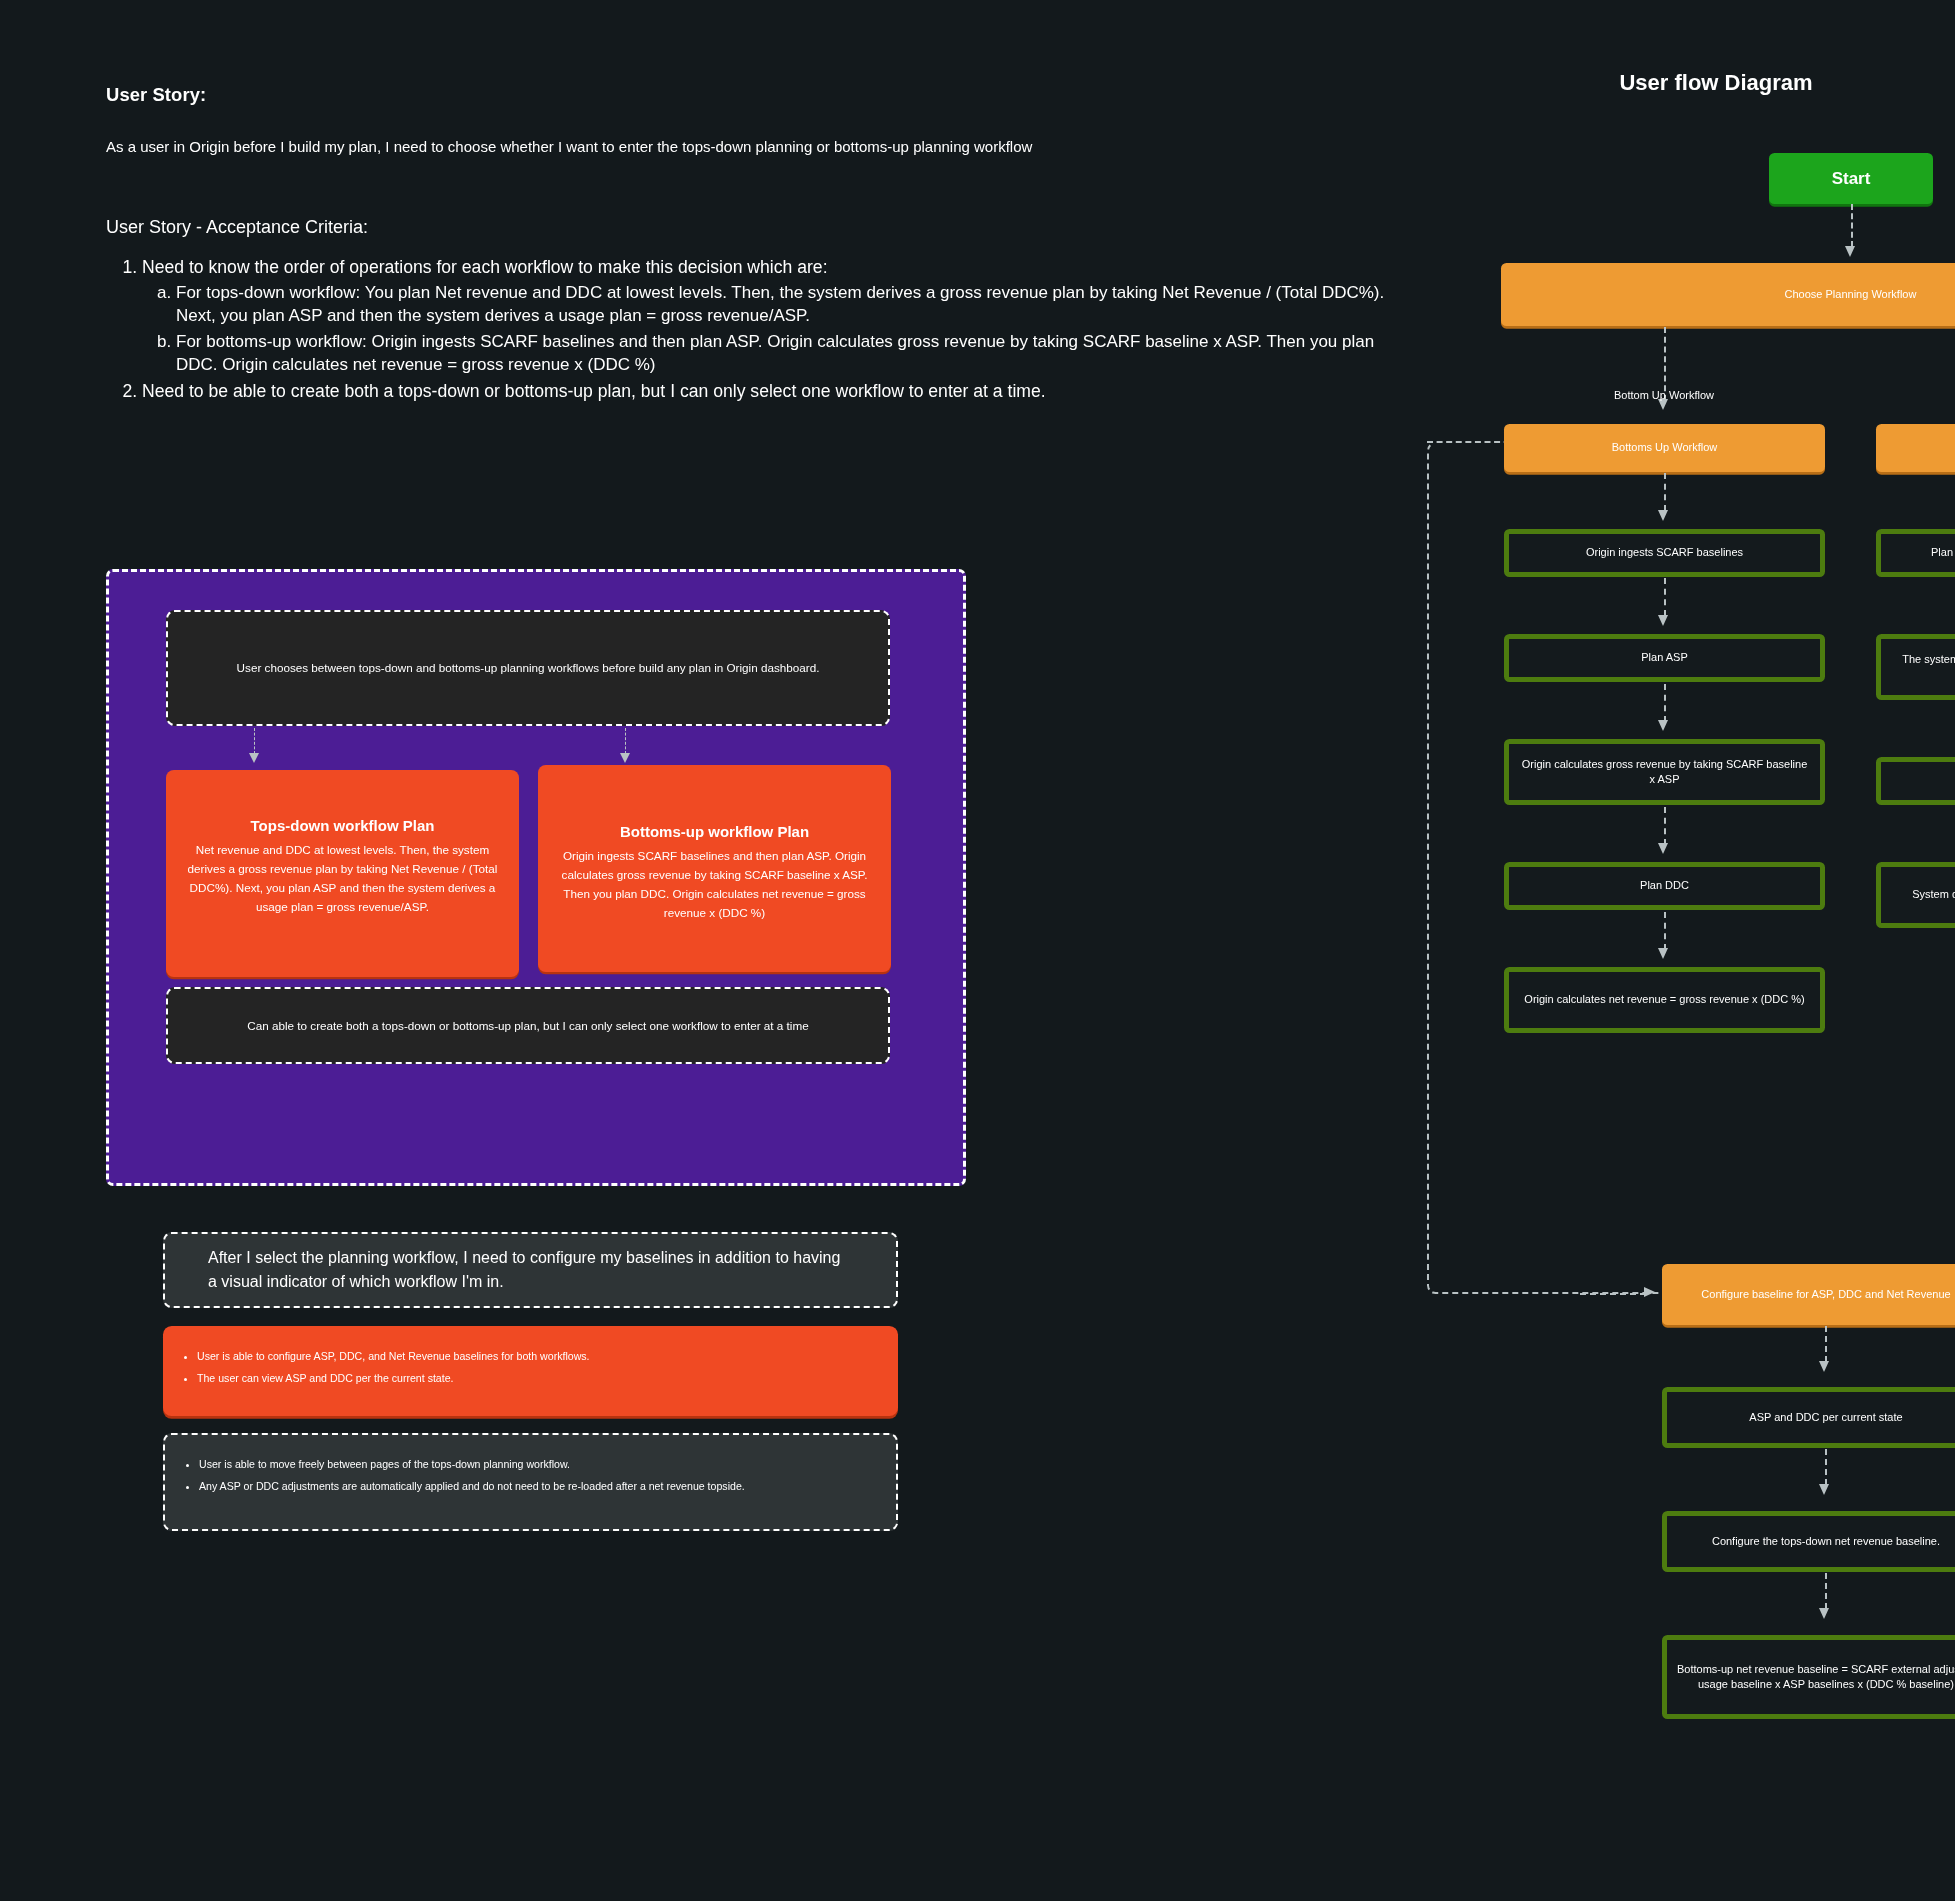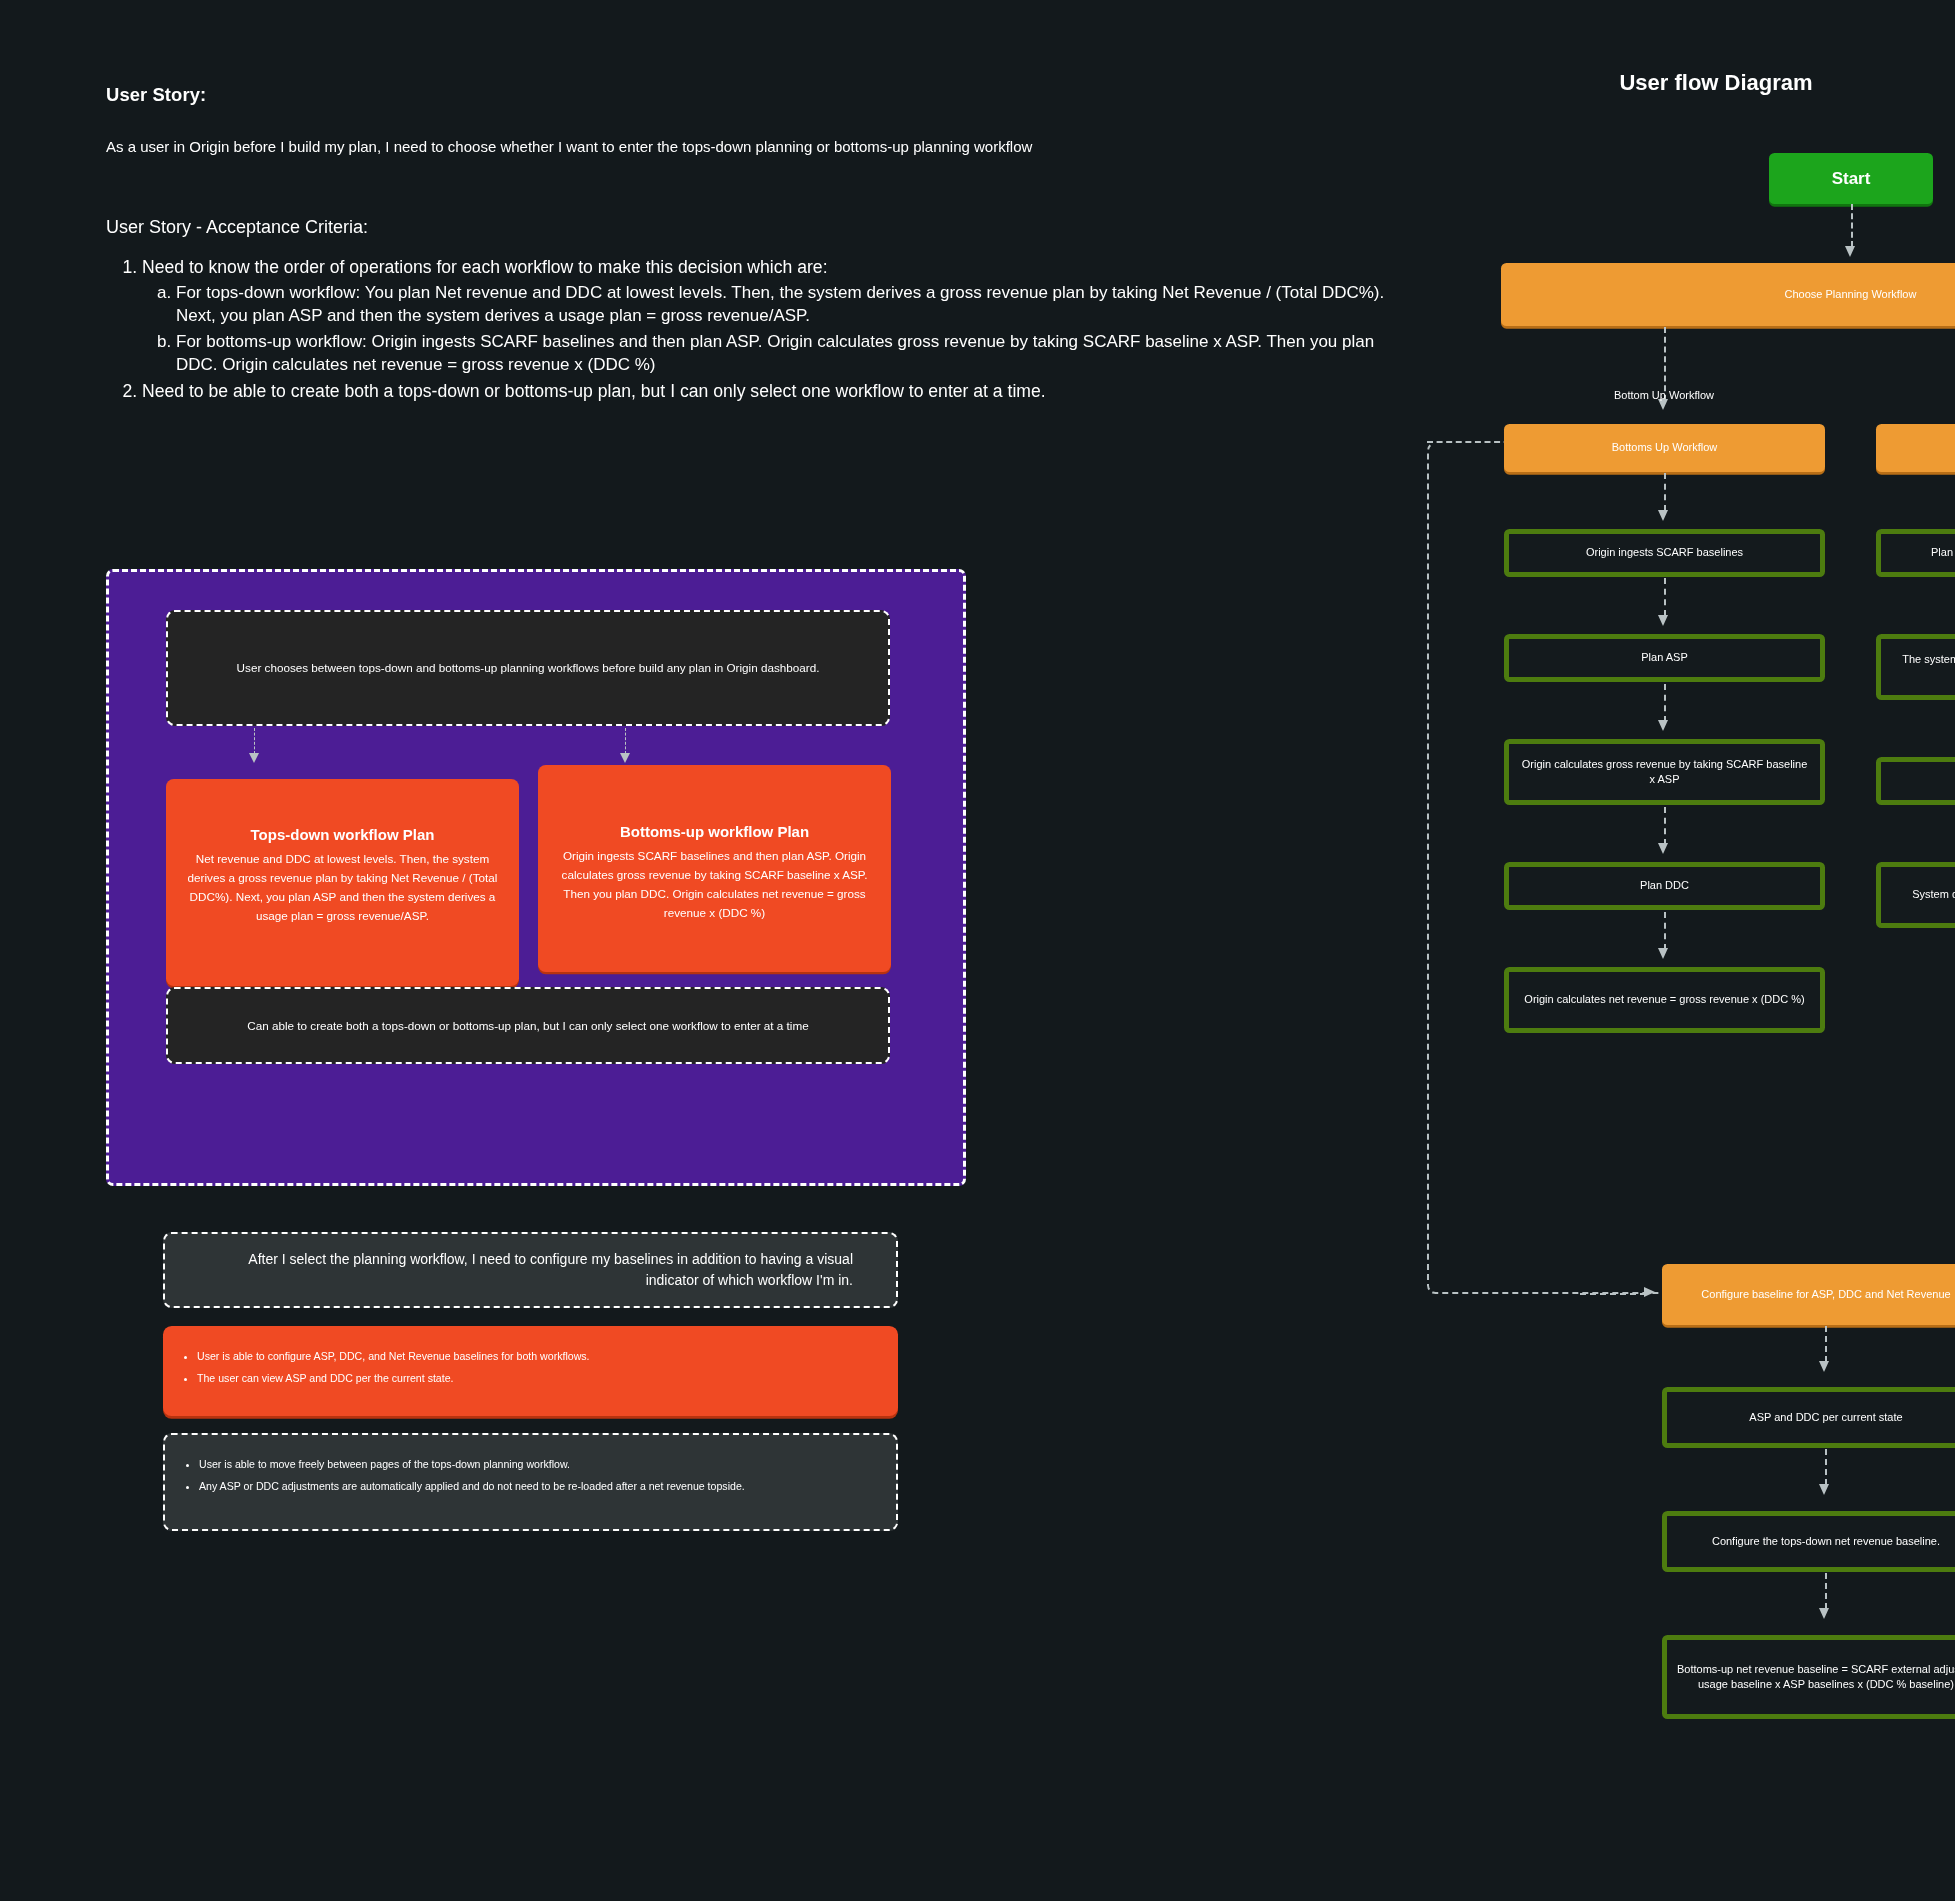--- a/index.html
+++ b/index.html
@@ -40,21 +40,21 @@
   }
   .gcard-top   { left: 57px; top: 38px;  width: 724px; height: 116px; }
   .gcard-bot   { left: 57px; top: 415px; width: 724px; height: 77px; }
 
   .ocard {
     position: absolute; background: #f04a23;
     border-radius: 7.8px; padding: 11.7px 14px;
     box-shadow: 0 2.3px 0 #b8330f;
     color: #fff; text-align: center;
   }
-  .ocard-l { left: 57px; top: 207px; width: 353px; height: 207px; }
+  .ocard-l { left: 57px; top: 198px; width: 353px; height: 207px; }
   .ocard-r { left: 429px; top: 193px; width: 353px; height: 207px; }
   .ocard h3 { font-size: 15px; font-weight: 700; margin-bottom: 7px; }
   .ocard p  { font-size: 11.7px; line-height: 1.62; }
   .ocard-l h3 { margin-top: 35px; }
   .ocard-r h3 { margin-top: 46px; }
 
   .arrow-down {
     position: absolute; width: 0; border-left: 1.2px dashed #b9c2c4;
   }
   .arrow-head {
@@ -67,21 +67,21 @@
   
   .note {
     position: absolute; left: 163px; width: 735px;
     border: 2px dashed #ffffff; border-radius: 8.6px;
     background: #2e3436; color: #ffffff;
   }
   .note.filled { background: #f04a23; border: none; box-shadow: 0 2.7px 0 #b8330f; }
   .note-1 { top: 1232px; height: 76px; display:flex; align-items:center; justify-content:center; }
   .note-2 { top: 1326px; height: 90px; }
   .note-3 { top: 1433px; height: 98px; }
-  .note-1 p { font-size: 14px; line-height: 1.5; text-align:right; padding: 0 43px; }
+  .note-1 p { font-size: 16px; line-height: 1.5; text-align:left; padding: 0 43px; }
   .note ul { list-style: disc; margin: 0; padding-left: 34px; }
   .note-2 ul { padding-top: 22px; }
   .note-3 ul { padding-top: 21px; }
   .note li { font-size: 10.6px; line-height: 1.55; margin-bottom: 5.5px; }
 
   
   .flow-title {
     position: absolute; left: 1716px; top: 70px;
     transform: translateX(-50%);
     font-size: 22px; font-weight: 700; color: #ffffff; white-space: nowrap;

